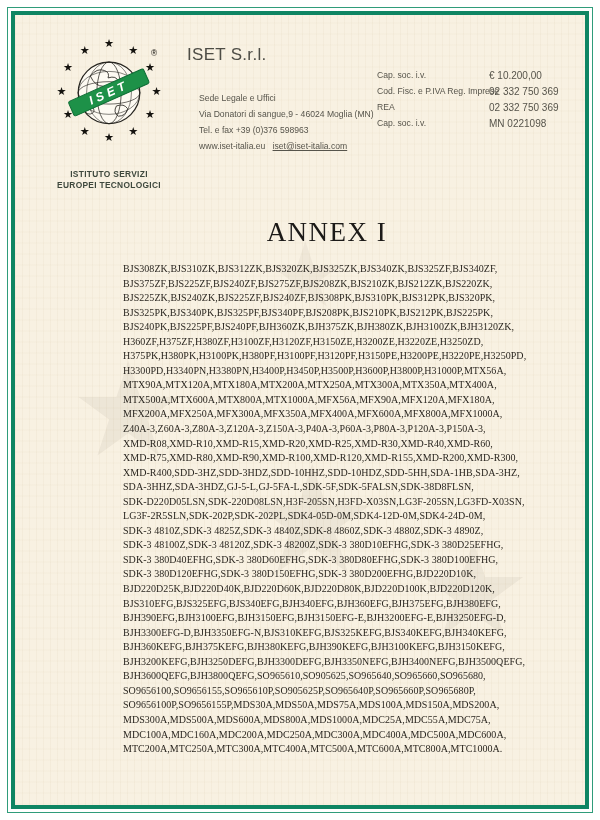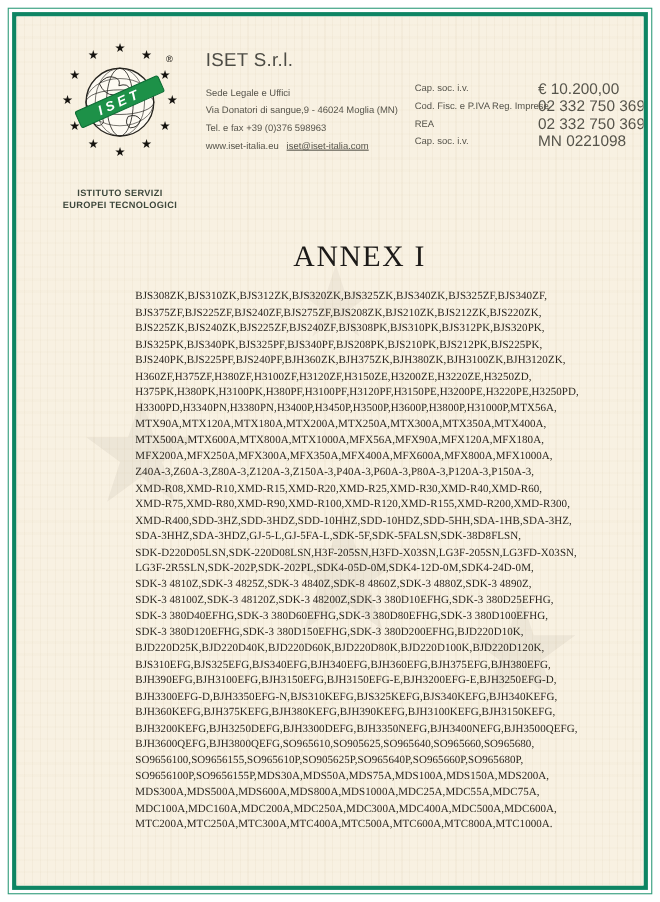--- a/index.html
+++ b/index.html
@@ -21,28 +21,28 @@
   .wm1 { left:55px; top:330px; }
   .wm2 { left:230px; top:430px; font-size:150px; }
   .wm3 { left:400px; top:510px; }
   .wm4 { left:250px; top:215px; font-size:90px; color:rgba(95,90,75,0.06); }
 
   
   .header { position:relative; display:flex; padding:20px 18px 0 30px; }
   .logo-block { width:128px; flex:0 0 128px; text-align:center; }
   .logo-caption { margin-top:18px; font-size:8.4px; font-weight:bold; color:#3e483d; letter-spacing:0.3px; line-height:11px; }
   .info-col { flex:0 0 190px; padding-left:14px; padding-top:10px; }
-  .company-name { font-size:17px; color:#4d4c45; margin-bottom:14px; letter-spacing:0.3px; }
-  .info-line { font-size:8.6px; color:#56544b; height:16px; line-height:11px; white-space:nowrap; }
+  .company-name { font-size:17px; color:#4d4c45; margin-bottom:28px; letter-spacing:0.3px; }
+  .info-line { font-size:8.6px; color:#56544b; height:16px; line-height:11px; white-space:nowrap;margin-left:12px; }
   .info-line a { color:#56544b; text-decoration:none; }
   .info-line a.underline { text-decoration:underline; }
   .registry { flex:1; padding-top:35px; }
-  .reg-row { display:flex; height:16px; line-height:11px;align-items:flex-end; }
+  .reg-row { display:flex; height:16px; line-height:11px; }
   .reg-label { width:112px; font-size:8.6px; color:#56544b; white-space:nowrap; }
-  .reg-value { font-size:14px; color:#56544b; white-space:nowrap; }
+  .reg-value { font-size:10px; color:#56544b; white-space:nowrap; }
 
   
   .title {
     margin:26px 0 14px 112px; width:400px; text-align:center;
     font-family:Liberation Serif, serif; font-weight:normal;
     font-size:27px; letter-spacing:1.5px; color:#1c1a18;
   }
   .body-lines { margin-left:108px; width:408px; position:relative; }
   .code-line {
     font-family:"Liberation Serif", serif; font-size:10px; line-height:14.55px;

